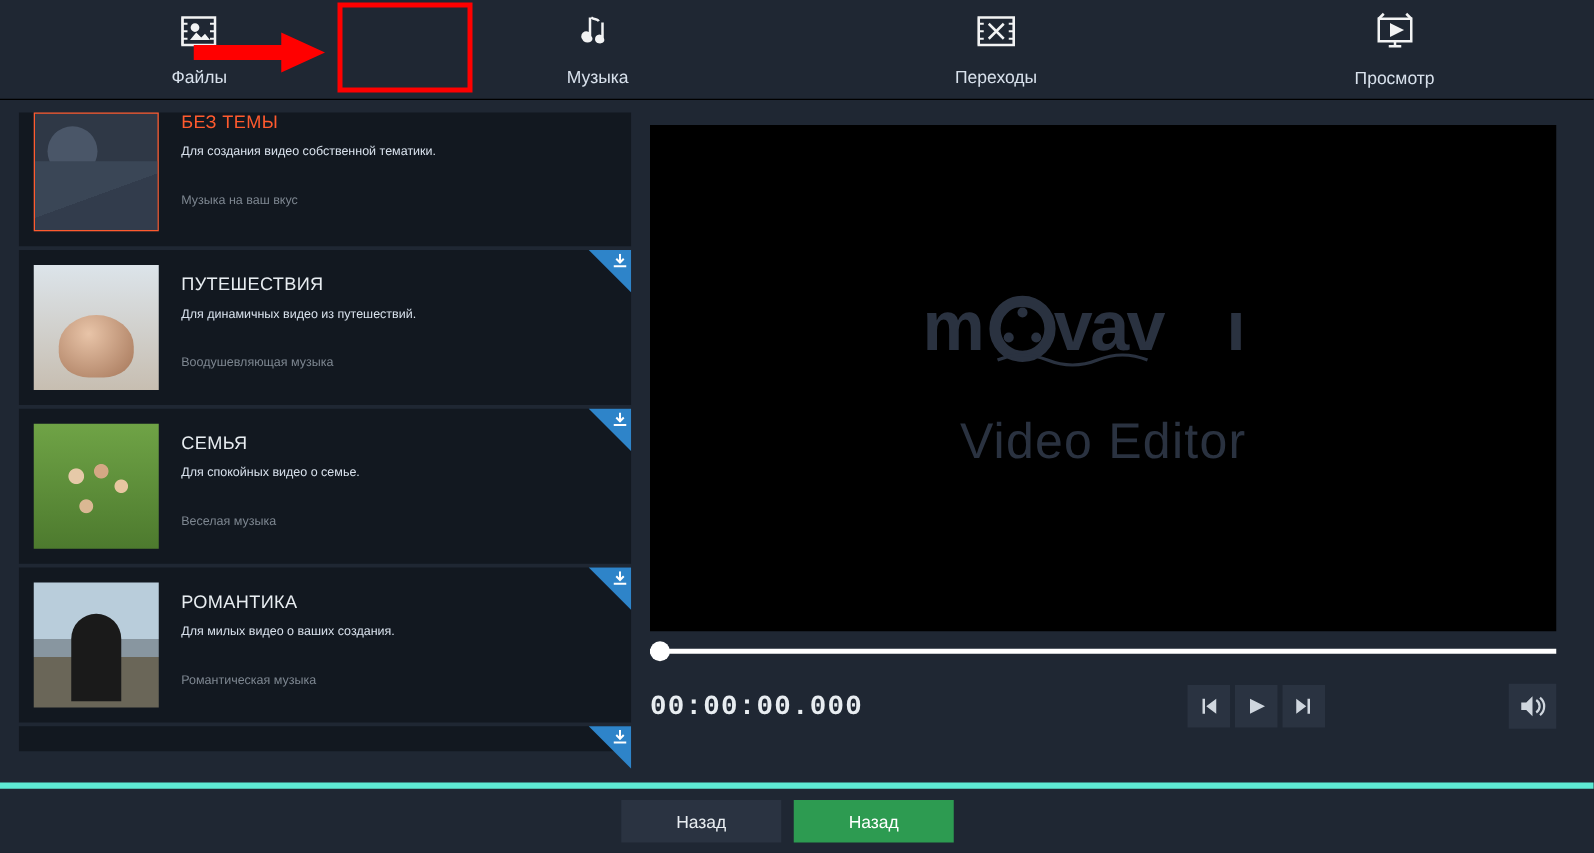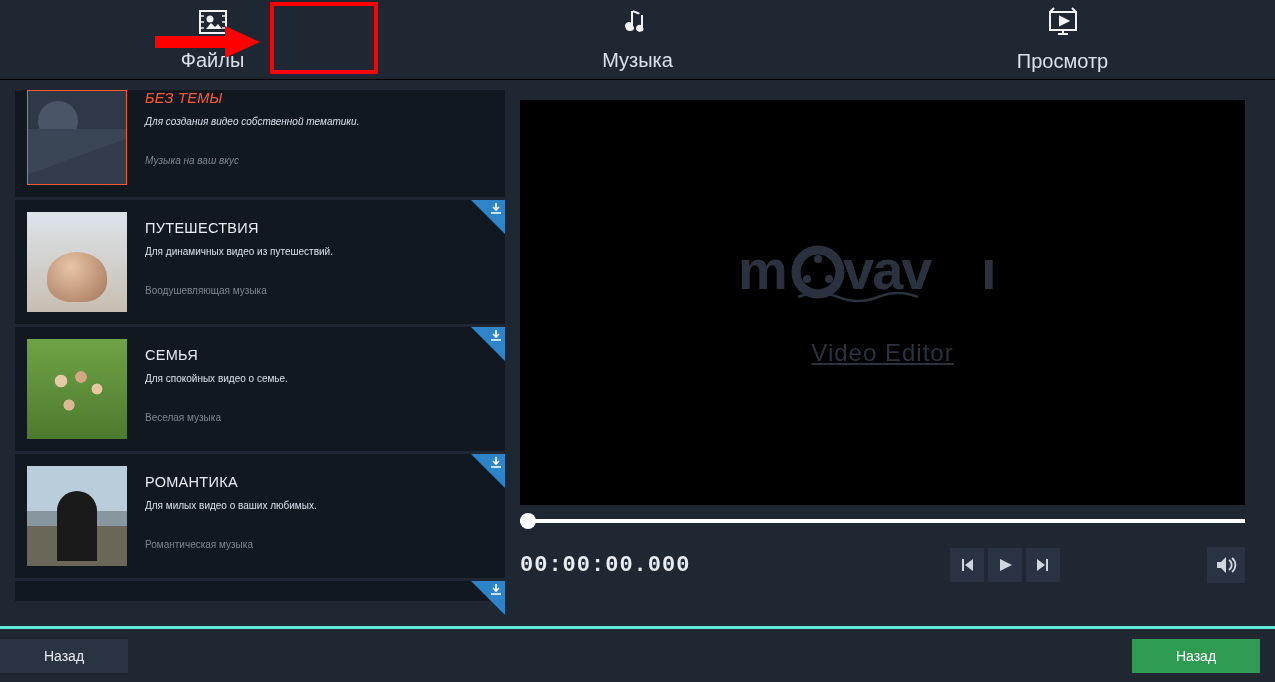--- a/index.html
+++ b/index.html
@@ -13,21 +13,21 @@
   .topbar {
     display: flex; height: 80px;
     border-bottom: 1px solid #000;
     background: #1f2733;
   }
   .tab {
     flex: 1; display: flex; flex-direction: column;
     align-items: center; justify-content: center;
     gap: 8px; position: relative; cursor: pointer;
   }
-  .tab .label { font-size: 20px; color: #d8e1ec; }
+  .tab .label { font-size: 14px; color: #d8e1ec; }
   .tab.active::after {
     content: ""; position: absolute; bottom: -1px; left: 0; right: 0;
     height: 2px; background: #ff5a2e;
   }
   .tab .icon { color: #f2f3f4; }
   .highlight-box {
     position: absolute; top: 2px; left: 270px; width: 108px; height: 72px;
     border: 4px solid #ff0000; pointer-events: none;
   }
   .arrow {
@@ -37,21 +37,21 @@
     display: flex; gap: 15px; padding: 0 15px; height: 546px;
   }
   .left-panel {
     width: 490px; padding-top: 10px; display: flex; flex-direction: column; gap: 3px;
     overflow: hidden;
   }
   .theme-item {
     background: #121820; display: flex; gap: 18px; padding: 12px;
     position: relative; cursor: pointer; min-height: 120px;
   }
-  .theme-item.first { padding-top: 0; min-height: 105px; font-style: italic;}
+  .theme-item.first { padding-top: 0; min-height: 105px;}
   .theme-item .thumb {
     width: 100px; height: 100px; flex-shrink: 0; position: relative; overflow: hidden;
   }
   .theme-item.first .thumb { border: 1px solid #ff5a2e; height: 95px; }
   .theme-info { padding-top: 8px; display: flex; flex-direction: column; }
   .theme-item.first .theme-info { padding-top: 0; }
   .theme-title { font-size: 14.5px; letter-spacing: 0.3px; color: #e8edf1; }
   .theme-item.first .theme-title { color: #ff5a2e; }
   .theme-desc { font-size: 10px; margin-top: 10px; color: #d8e1ec; }
   .theme-music { font-size: 10px; margin-top: 28px; color: #7d8690; }
@@ -63,21 +63,21 @@
   .corner-dl svg { position: absolute; top: 3px; left: 19px; }
   .right-panel {
     flex: 1; padding-top: 20px; display: flex; flex-direction: column;
   }
   .preview {
     background: #000; width: 725px; height: 405px;
     position: relative; display: flex; align-items: center; justify-content: center;
     flex-direction: column;
   }
   .preview .brand { text-align: center; color: #2a3240; }
-  .preview .brand .subtitle { font-size: 24px; margin-top: 28px; letter-spacing: 1px; text-decoration: underline;}
+  .preview .brand .subtitle { font-size: 40px; margin-top: 28px; letter-spacing: 1px;}
   .progress-row {
     display: flex; align-items: center; height: 24px; margin-top: 4px; width: 725px;
   }
   .progress-track { flex: 1; height: 4px; background: #fff; position: relative; }
   .progress-handle {
     position: absolute; left: 0; top: -6px; width: 16px; height: 16px;
     background: #fff; border-radius: 50%;
   }
   .controls-row {
     display: flex; align-items: center; margin-top: 14px; width: 725px;
@@ -85,22 +85,22 @@
   .timecode { font-size: 22px; letter-spacing: 1px; color: #e8edf1; font-family: "Courier New", monospace; font-weight: bold; }
   .play-controls { display: flex; gap: 4px; margin-left: 260px; }
   .ctrl-btn {
     width: 34px; height: 34px; background: #2a3341;
     display: flex; align-items: center; justify-content: center; cursor: pointer;
   }
   .vol-btn { margin-left: auto; width: 38px; height: 36px; background: #2a3341;
     display: flex; align-items: center; justify-content: center; cursor: pointer; }
   .footer {
     position: absolute; bottom: 0; right: 0; left: 0; height: 56px;
-    background: #1f2733; display: flex; align-items: center; justify-content: space-between;
-    padding-right: 15px; gap: 10px; border-top: 3px solid #5eead4;
+    background: #1f2733; display: flex; align-items: center; justify-content: center;
+    padding-right: 15px; gap: 10px; border-top: 5px solid #5eead4;
   }
   .btn {
     width: 128px; height: 34px; display: flex; align-items: center; justify-content: center;
     font-size: 14px; cursor: pointer;
   }
   .btn-back { background: #2a3341; color: #e8edf1; }
   .btn-next { background: #2d9b51; color: #fff; }
 
   
   .thumb-notheme { background: #2f3846; }
@@ -136,20 +136,30 @@
           <ellipse cx="7" cy="21" rx="4" ry="3"></ellipse>
           <path d="M20 8v13a3.5 3.5 0 11-2-3V8z"></path>
           <ellipse cx="17" cy="22" rx="3.5" ry="2.5"></ellipse>
           <path d="M10 4c3 2 5 1 6 3" stroke="currentColor" stroke-width="2" fill="none"></path>
         </svg>
     </span>
     <span class="label">Музыка</span>
   </div>
   <div class="tab">
     <span class="icon">
+      <svg width="34" height="30" fill="none" stroke="currentColor" stroke-width="2">
+          <rect x="3" y="4" width="28" height="22"></rect>
+          <path d="M3 4v22M31 4v22M3 9h4M3 15h4M3 21h4M27 9h4M27 15h4M27 21h4" stroke-width="1.5"></path>
+          <path d="M11 9l12 12M11 21l12-12"></path>
+        </svg>
+    </span>
+    <span class="label">Переходы</span>
+  </div>
+  <div class="tab">
+    <span class="icon">
       <svg width="34" height="32" fill="none" stroke="currentColor" stroke-width="2">
           <rect x="4" y="6" width="26" height="18"></rect>
           <path d="M14 11l8 4-8 4z" fill="currentColor"></path>
           <path d="M4 6l4-4M30 6l-4-4M12 28h10M17 24v4"></path>
         </svg>
     </span>
     <span class="label">Просмотр</span>
   </div>
 </div>
 
@@ -201,21 +211,21 @@
 
     <div class="theme-item">
       <div class="corner-dl">
         <svg width="12" height="12" fill="#fff">
             <path d="M6 0v6M3 4l3 3 3-3M1 10h10" stroke="#fff" stroke-width="1.6" fill="none"></path>
           </svg>
       </div>
       <div class="thumb thumb-romance"></div>
       <div class="theme-info">
         <div class="theme-title">РОМАНТИКА</div>
-        <div class="theme-desc">Для милых видео о ваших любимых.</div>
+        <div class="theme-desc">Для милых видео о ваших создания.</div>
         <div class="theme-music">Романтическая музыка</div>
       </div>
     </div>
 
     <div class="theme-item" style="min-height:20px; padding:0;">
       <div class="corner-dl">
         <svg width="12" height="12" fill="#fff">
             <path d="M6 0v6M3 4l3 3 3-3M1 10h10" stroke="#fff" stroke-width="1.6" fill="none"></path>
           </svg>
       </div>

